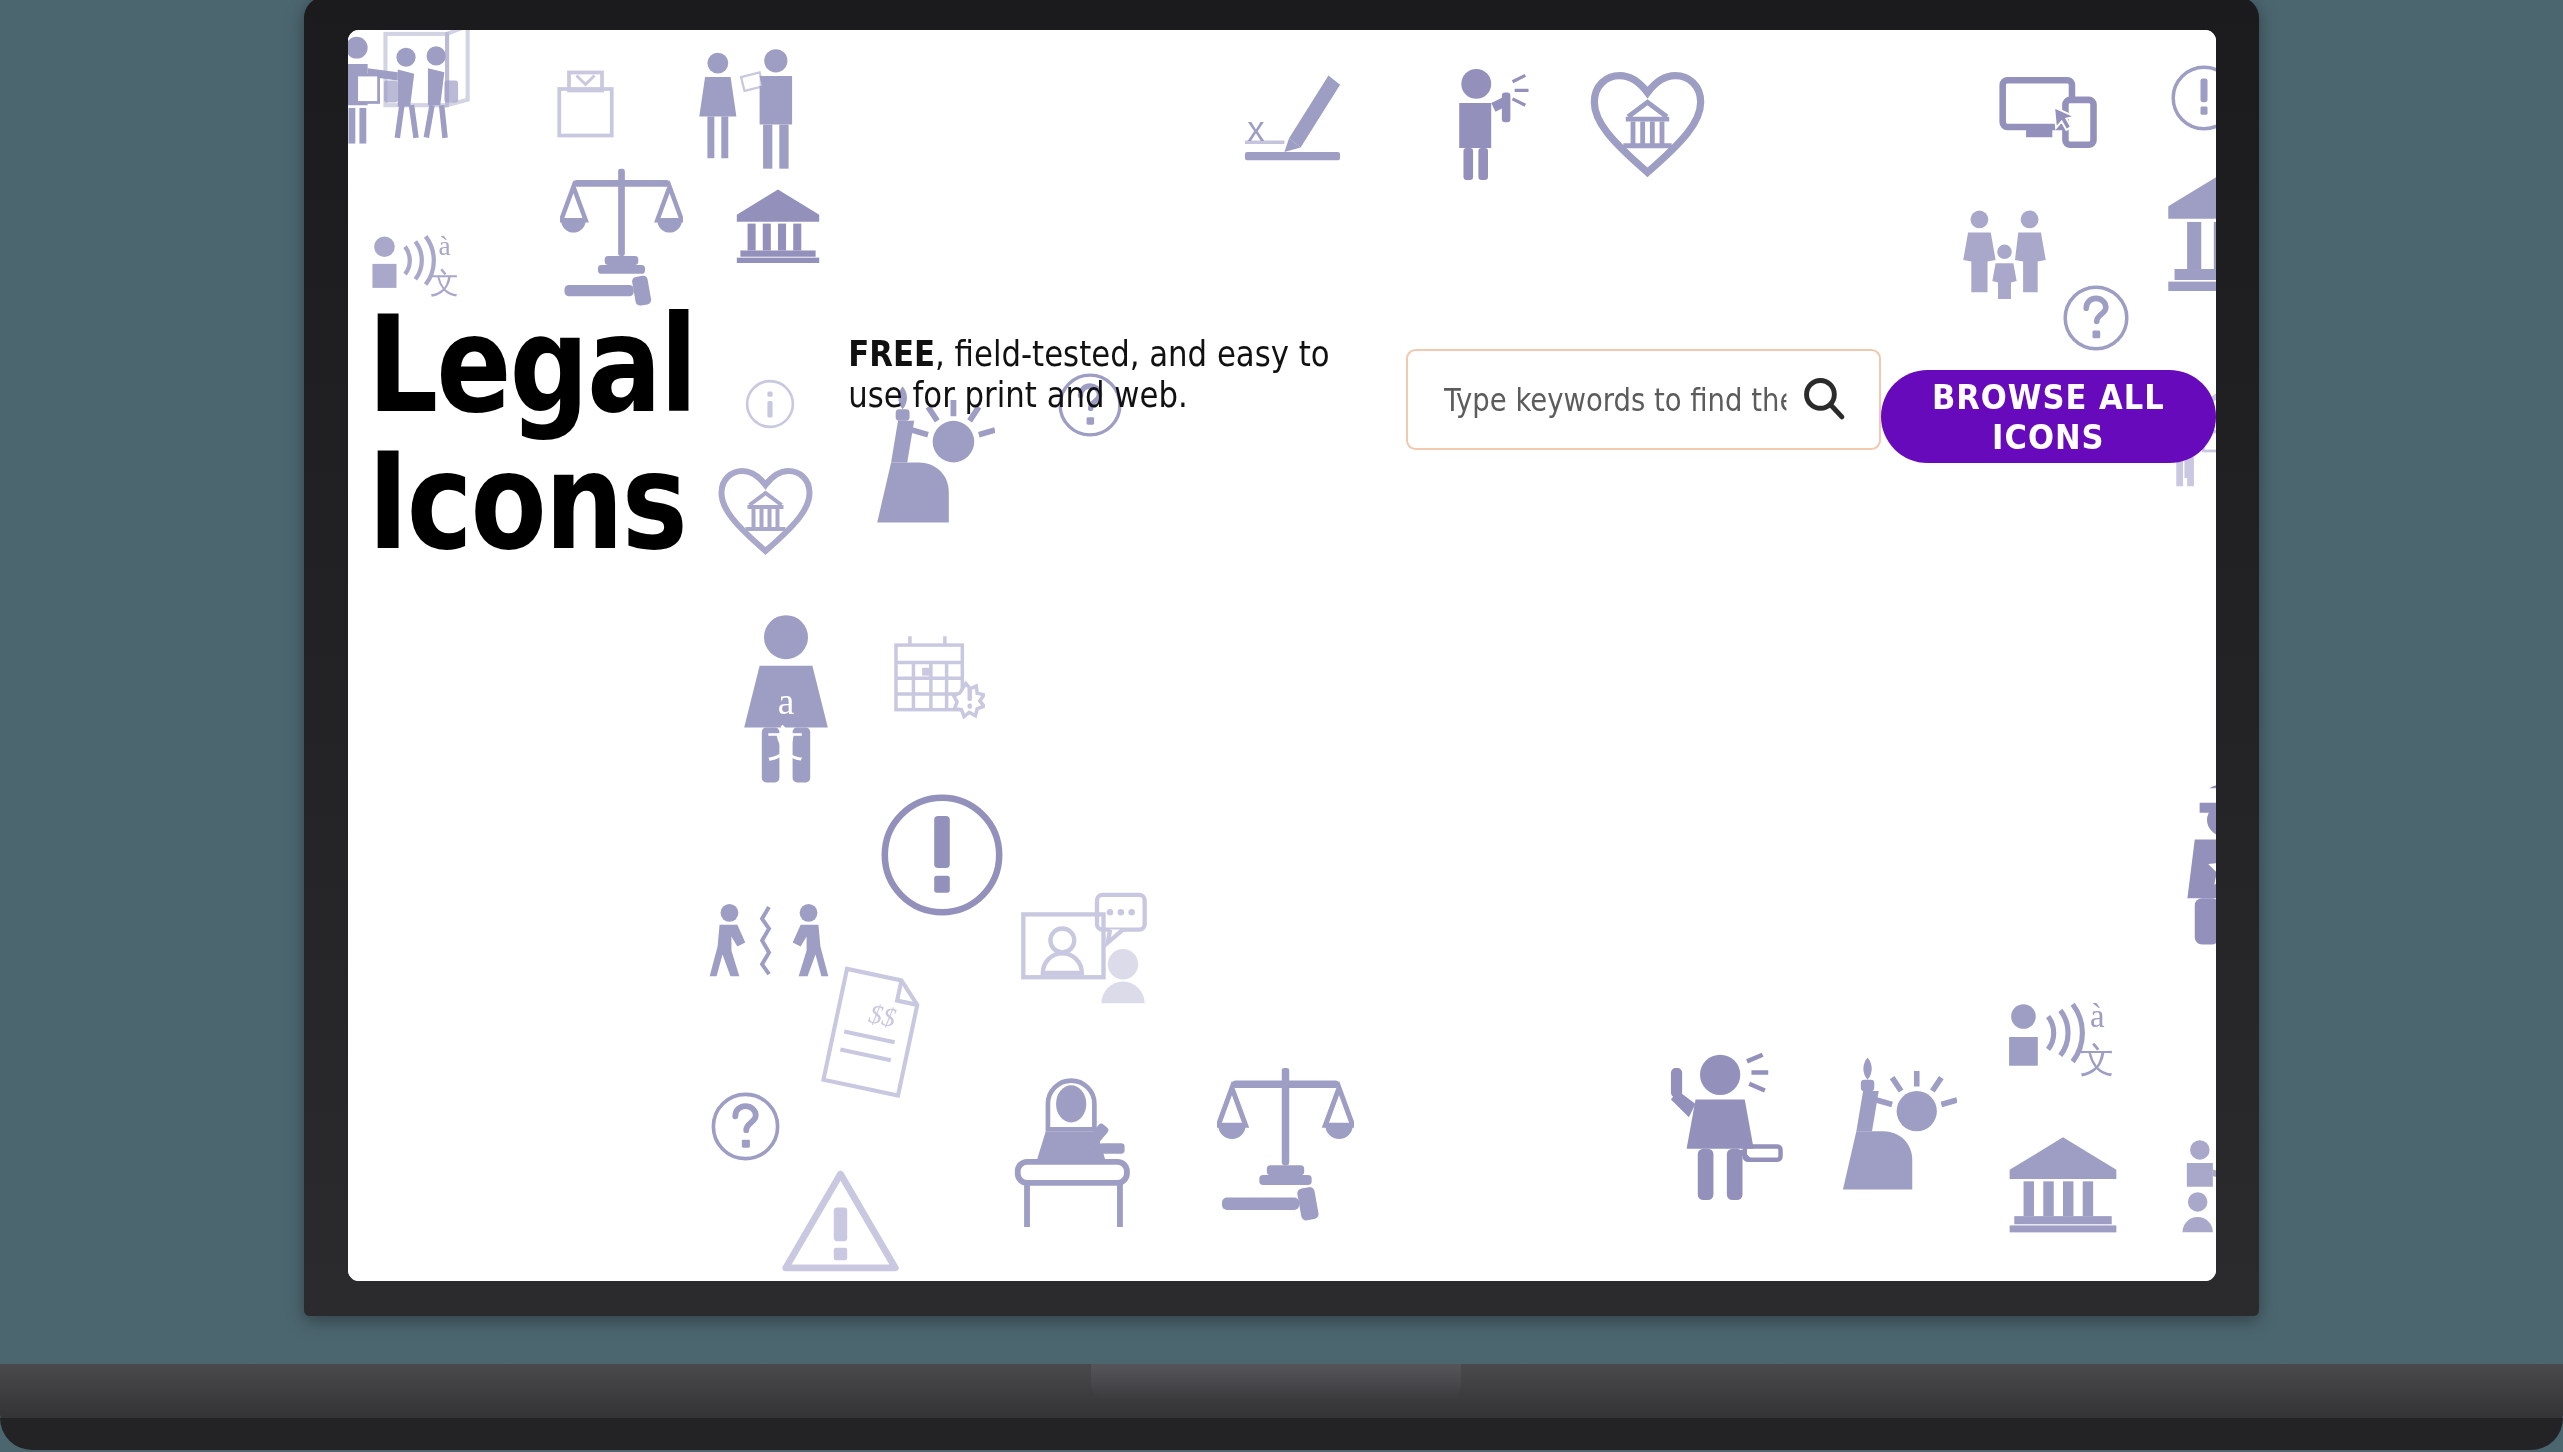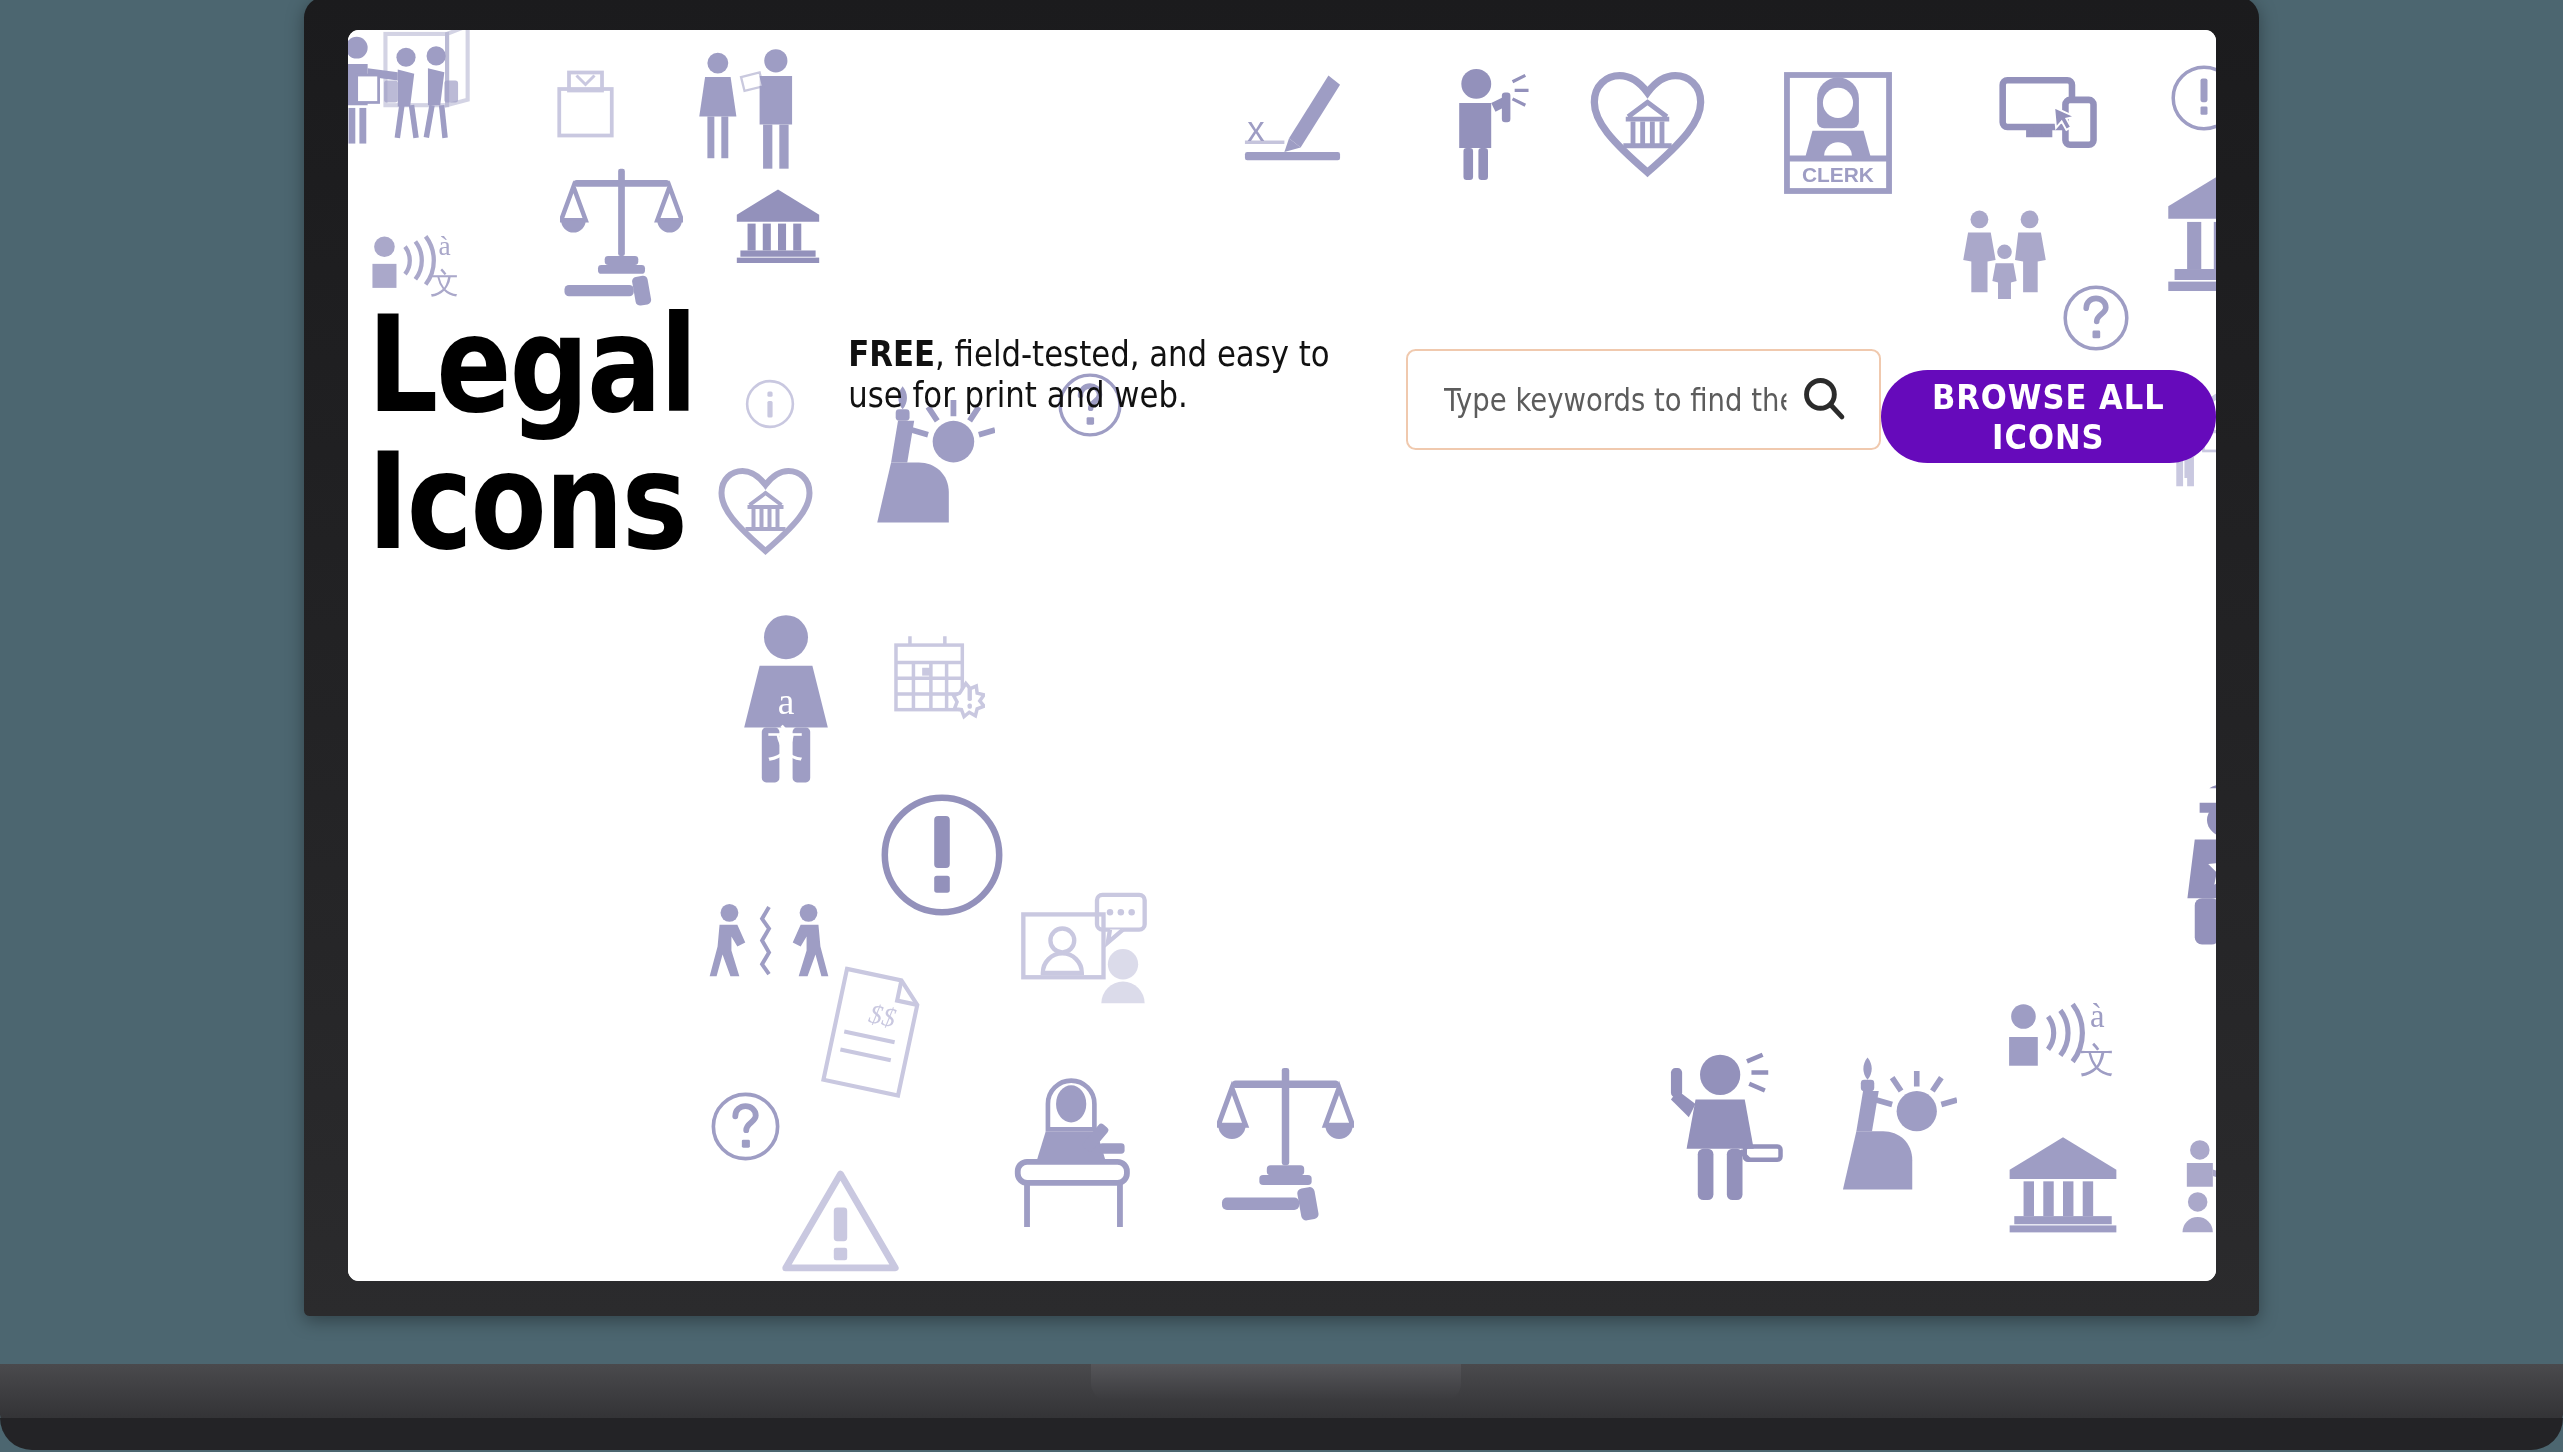--- a/index.html
+++ b/index.html
@@ -205,33 +205,20 @@
         <div class="ic" style="left:1238px;top:36px;width:123px;height:116px;">
           <svg viewBox="0 0 100 96" fill="none" stroke="currentColor" stroke-width="6">
               <path d="M50 88C20 62 6 46 6 30 6 16 16 8 27 8c9 0 17 6 23 14 6-8 14-14 23-14 11 0 21 8 21 22 0 16-14 32-44 58Z"></path>
               <g stroke-width="4">
                 <path d="M32 44h36M34 42l16-12 16 12"></path>
                 <path d="M38 46v18M46 46v18M54 46v18M62 46v18M30 66h40"></path>
               </g>
             </svg>
         </div>
 
-        <div class="ic" style="left:1432px;top:38px;width:116px;height:130px;">
-          <svg viewBox="0 0 100 112" fill="none" stroke="currentColor" stroke-width="5">
-              <rect x="6" y="6" width="88" height="100"></rect>
-              <g fill="currentColor" stroke="none">
-                <path d="M32 26a18 18 0 0136 0v20a6 6 0 01-6 6H38a6 6 0 01-6-6z"></path>
-                <circle cx="50" cy="30" r="13" fill="#fff"></circle>
-                <path d="M28 54h44l6 22H22z"></path>
-                <path d="M38 76a12 12 0 0124 0z" fill="#fff"></path>
-              </g>
-              <path d="M6 78h88"></path>
-              <text x="50" y="98" text-anchor="middle" font-size="18" font-weight="bold" font-family="Liberation Sans, sans-serif" fill="currentColor" stroke="none">CLERK</text>
-            </svg>
-        </div>
 
         <div class="ic deep" style="left:1650px;top:42px;width:103px;height:82px;">
           <svg viewBox="0 0 110 80" fill="none" stroke="currentColor" stroke-width="7">
               <rect x="5" y="5" width="74" height="50" rx="5"></rect>
               <path d="M30 62h28" stroke-width="8"></path>
               <path d="M42 55v8" stroke-width="8"></path>
               <rect x="72" y="26" width="30" height="48" rx="5" fill="#fff"></rect>
               <path d="M60 34l2 22 6-7 5 9 5-3-5-9 9-2z" fill="currentColor" stroke="#fff" stroke-width="2"></path>
             </svg>
         </div>

